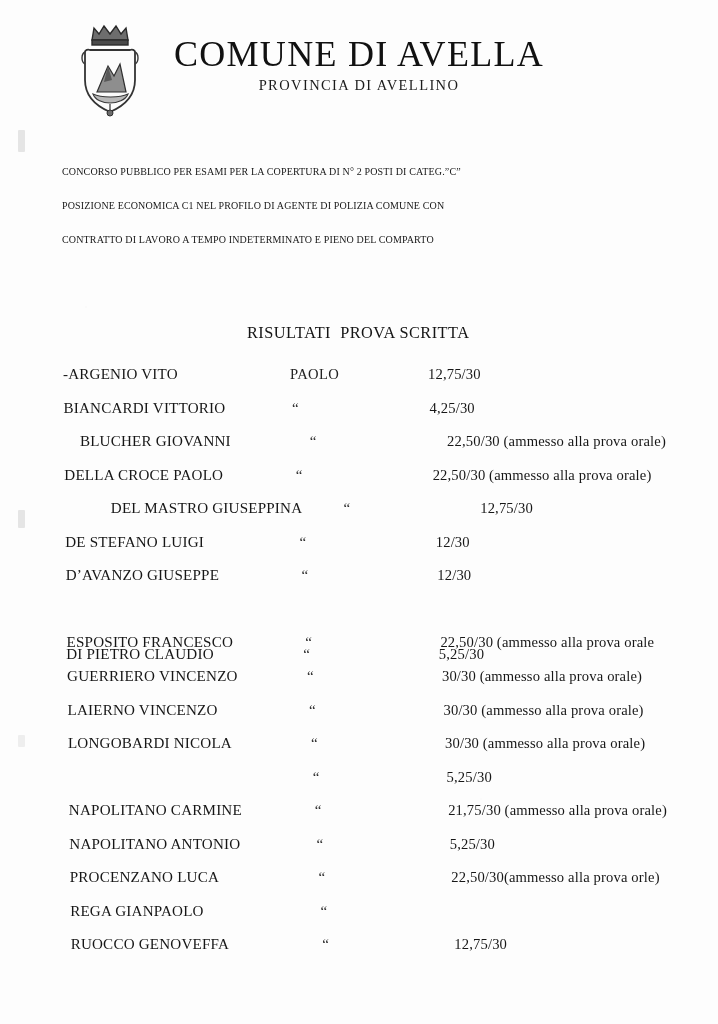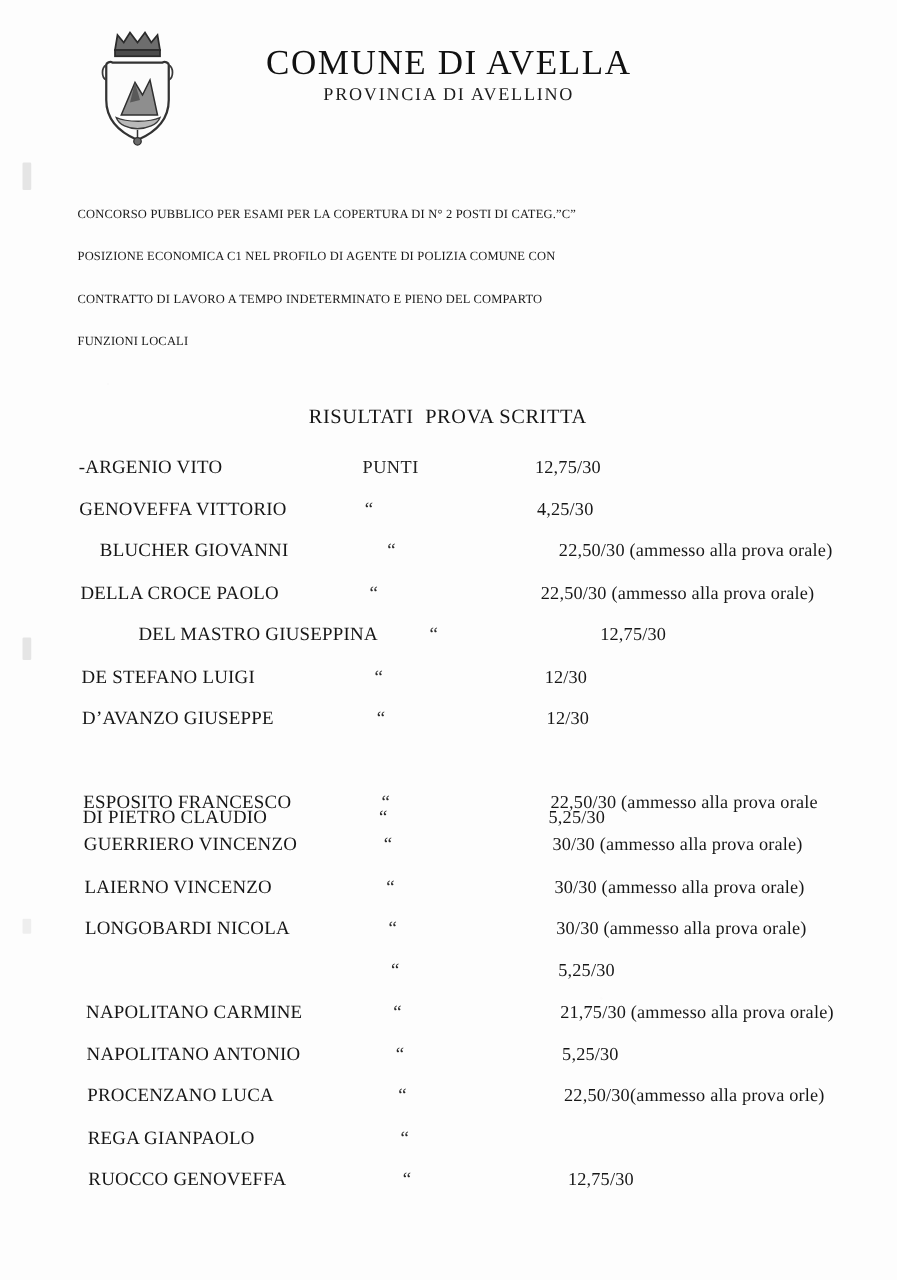--- a/index.html
+++ b/index.html
@@ -35,21 +35,21 @@
   #crest svg { display: block; width: 100%; height: 100%; }
 
   #title-block {
     position: absolute;
     left: 0;
     top: 36px;
     width: 718px;
     text-align: center;
   }
   #main-title {
-    font-size: 28px;
+    font-size: 36px;
     letter-spacing: 1.3px;
     line-height: 1.05;
     color: #111;
     white-space: nowrap;
   }
   #sub-title {
     font-size: 14.5px;
     letter-spacing: 1.4px;
     margin-top: 3px;
     color: #1b1b1b;
@@ -167,33 +167,32 @@
 
   <div id="title-block">
     <div id="main-title">COMUNE DI AVELLA</div>
     <div id="sub-title">PROVINCIA DI AVELLINO</div>
   </div>
 
   <div id="intro">
     <div class="intro-line">CONCORSO PUBBLICO PER ESAMI PER LA COPERTURA DI N° 2 POSTI DI CATEG.”C”</div>
     <div class="intro-line">POSIZIONE ECONOMICA C1 NEL PROFILO DI AGENTE DI POLIZIA COMUNE CON</div>
     <div class="intro-line">CONTRATTO DI LAVORO A TEMPO INDETERMINATO E PIENO DEL COMPARTO</div>
-    <div class="intro-line">FUNZIONI LOCALI</div>
   </div>
 
   <div id="results-heading">RISULTATI  PROVA SCRITTA</div>
 
   <div id="results-list">
       <div class="result-row" style="top: 362px; left: 0px; width: 718px;">
         <span class="cand-name" style="left: 63px;">-ARGENIO VITO</span>
-        <span class="cand-punti" style="left: 290px;">PUNTI</span>
+        <span class="cand-punti" style="left: 290px;">PAOLO</span>
         <span class="cand-score" style="left: 428px;">12,75/30</span>
       </div>
       <div class="result-row" style="top: 395.55px; left: 0px; width: 718px;">
-        <span class="cand-name" style="left: 63.45px;">GENOVEFFA VITTORIO</span>
+        <span class="cand-name" style="left: 63.45px;">BIANCARDI VITTORIO</span>
         <span class="cand-punti ditto" style="left: 291.9px;">“</span>
         <span class="cand-score" style="left: 429.55px;">4,25/30</span>
       </div>
       <div class="result-row" style="top: 429.1px; left: 16px; width: 596px;">
         <span class="cand-name" style="left: 63.9px;">BLUCHER GIOVANNI</span>
         <span class="cand-punti ditto" style="left: 293.8px;">“</span>
         <span class="cand-score" style="left: 431.1px;">22,50/30 (ammesso alla prova orale)</span>
       </div>
       <div class="result-row" style="top: 462.65px; left: 0px; width: 718px;">
         <span class="cand-name" style="left: 64.35px;">DELLA CROCE PAOLO</span>

